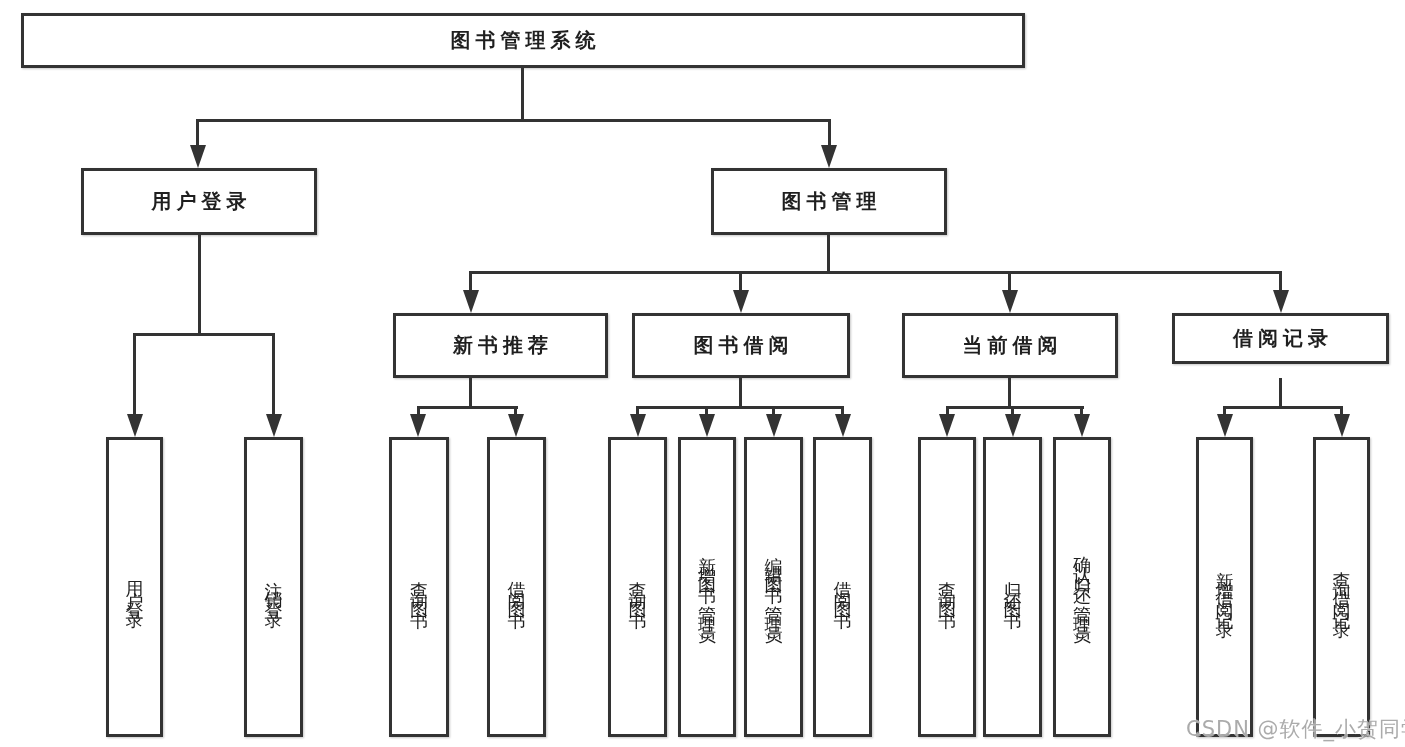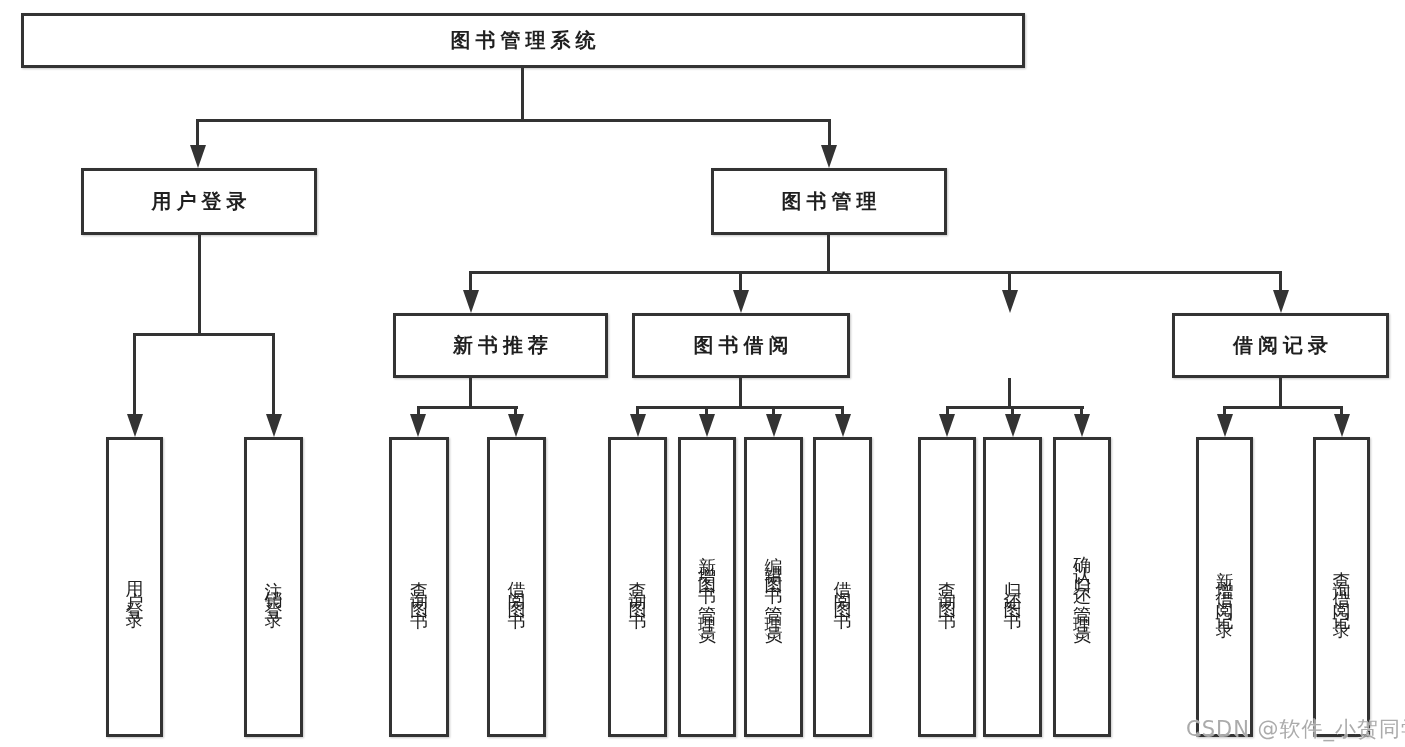--- a/index.html
+++ b/index.html
@@ -107,21 +107,24 @@
   <div class="arr" style="left:1002px;top:290px;"></div>
   <div class="vl" style="left:1279px;top:271px;height:21px;"></div>
   <div class="arr" style="left:1273px;top:290px;"></div>
 
   <div class="box" style="left:363px;top:313px;width:215px;height:65px;margin-left:30px;">
     <span class="hlabel">新书推荐</span>
   </div>
   <div class="box" style="left:632px;top:313px;width:218px;height:65px;text-align:right;">
     <span class="hlabel">图书借阅</span>
   </div>
-  <div class="box" style="left:1172px;top:313px;width:217px;height:65px;">
+  <div class="box" style="left:902px;top:313px;width:216px;height:65px;">
+    <span class="hlabel">当前借阅</span>
+  </div>
+  <div class="box" style="left:1172px;top:313px;width:217px;height:51px;">
     <span class="hlabel">借阅记录</span>
   </div>
 
   <div class="vl" style="left:469px;top:378px;height:30px;"></div>
   <div class="hl" style="left:417px;top:406px;width:101px;"></div>
   <div class="vl" style="left:417px;top:406px;height:10px;"></div>
   <div class="arr" style="left:410px;top:414px;"></div>
   <div class="vl" style="left:514px;top:406px;height:10px;"></div>
   <div class="arr" style="left:508px;top:414px;"></div>
 

